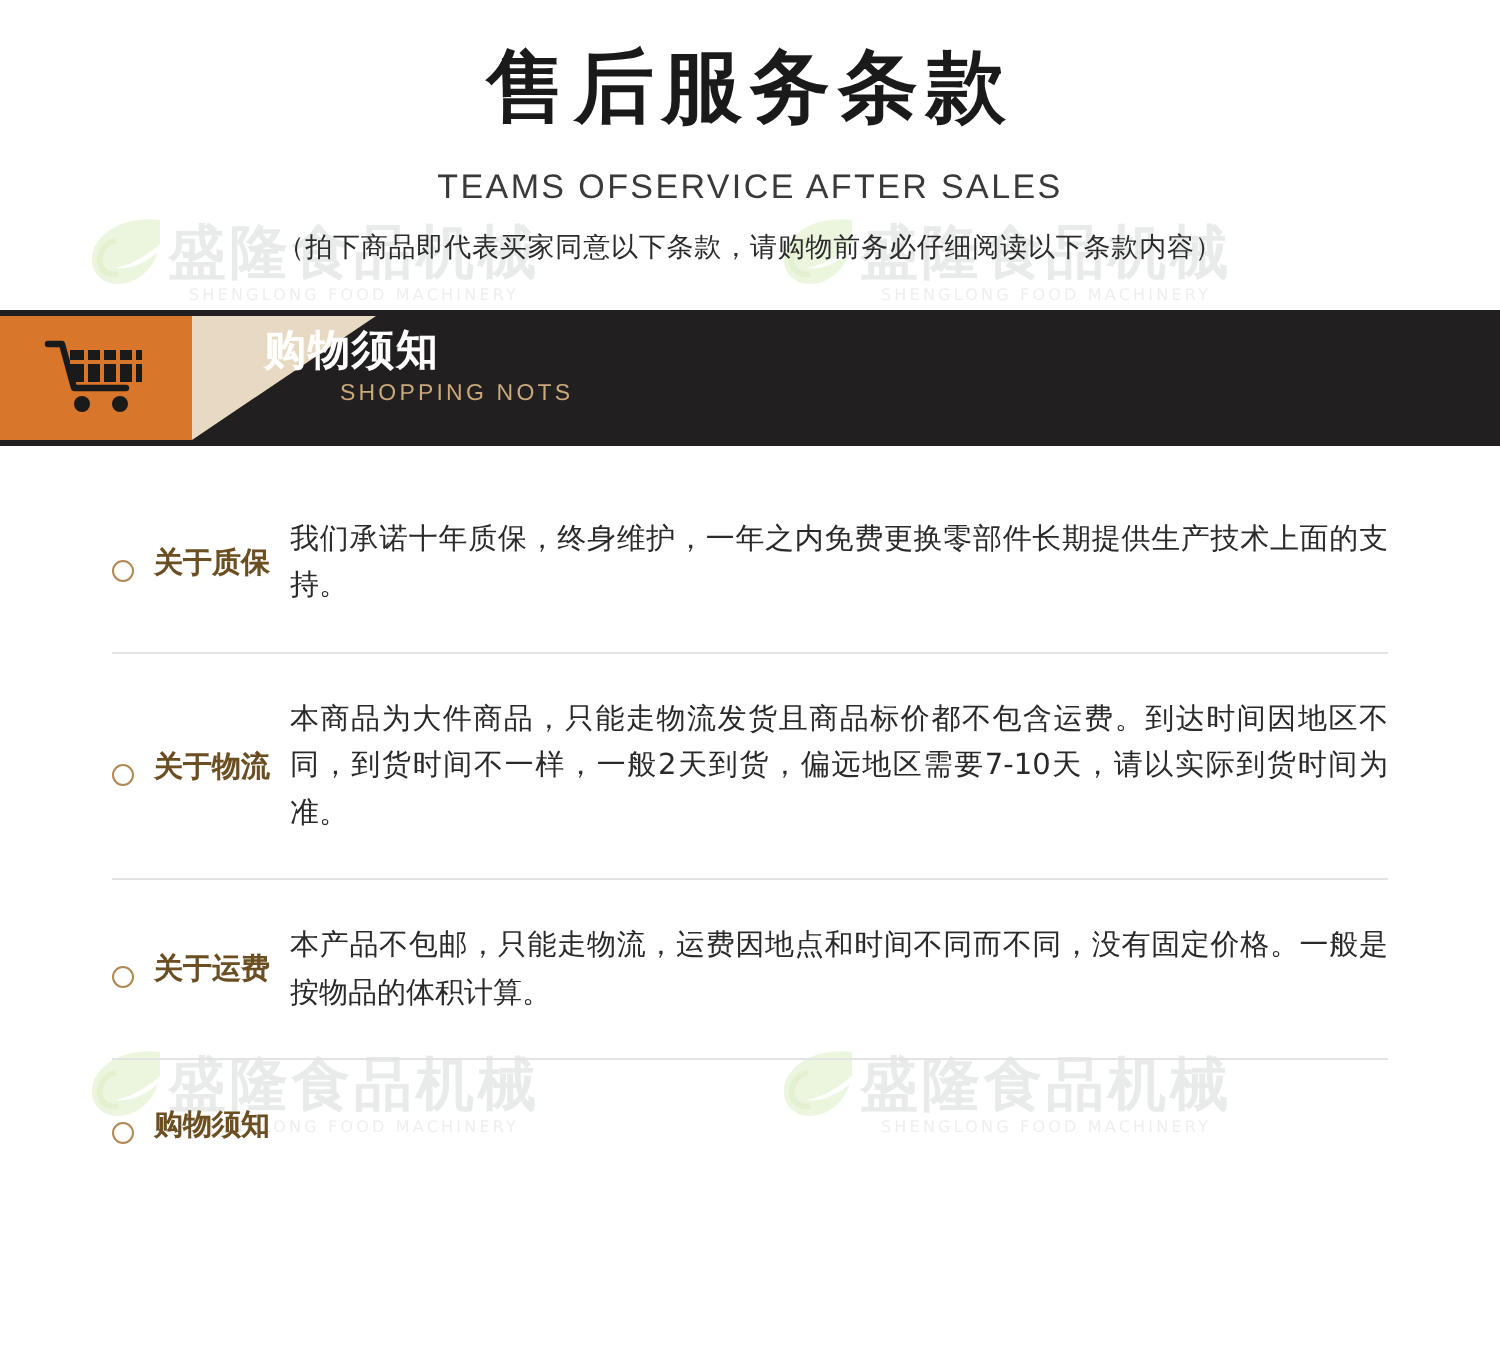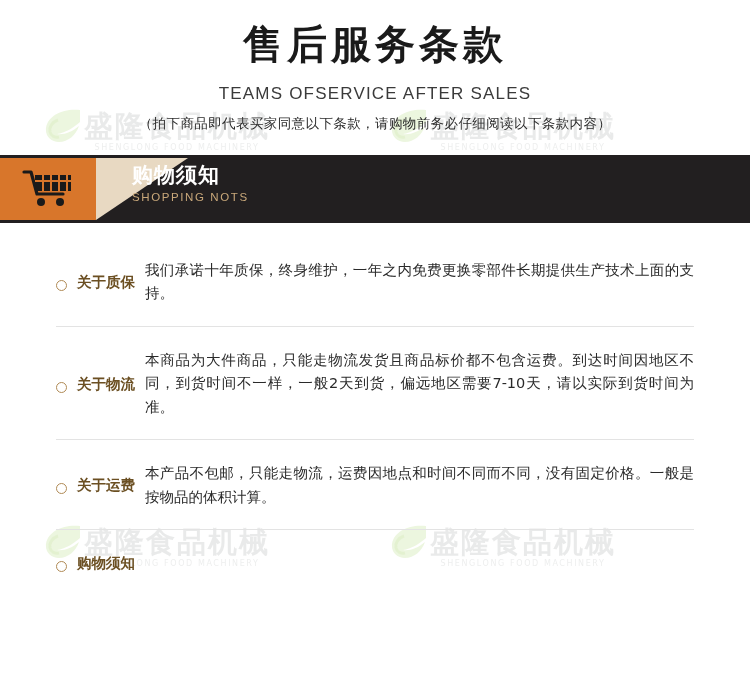--- a/index.html
+++ b/index.html
@@ -124,20 +124,21 @@
     color: #ffffff;
     letter-spacing: 1px;
     line-height: 1.1;
   }
   .banner-en {
     margin-top: 4px;
     font-size: 11.5px;
     letter-spacing: 1.6px;
     color: #c9a87a;
     font-family: "Liberation Sans", sans-serif;
+    margin-left: 38px;
   }
 
   
   .terms {
     margin: 0 56px;
     padding-top: 14px;
   }
   .term-row {
     display: flex;
     align-items: center;

